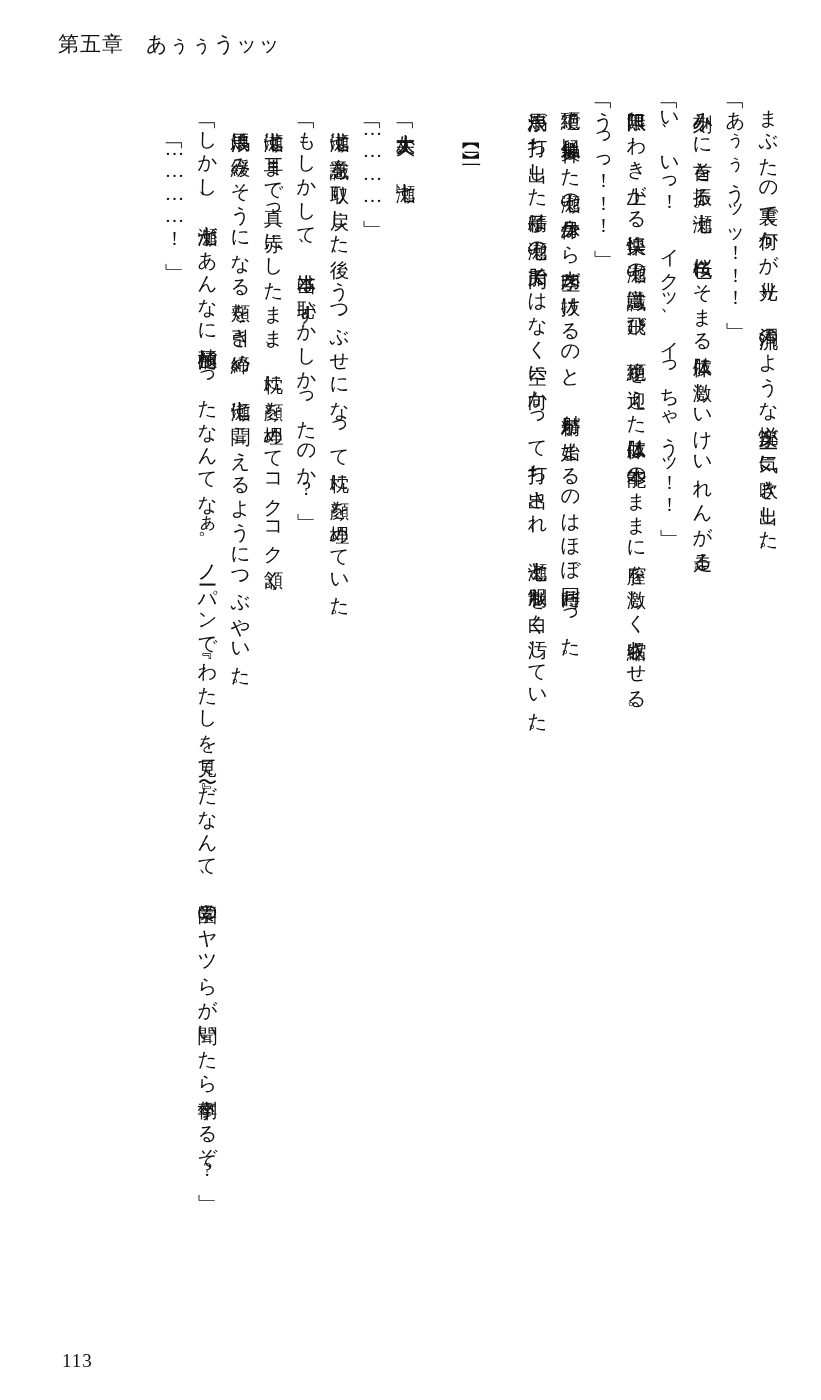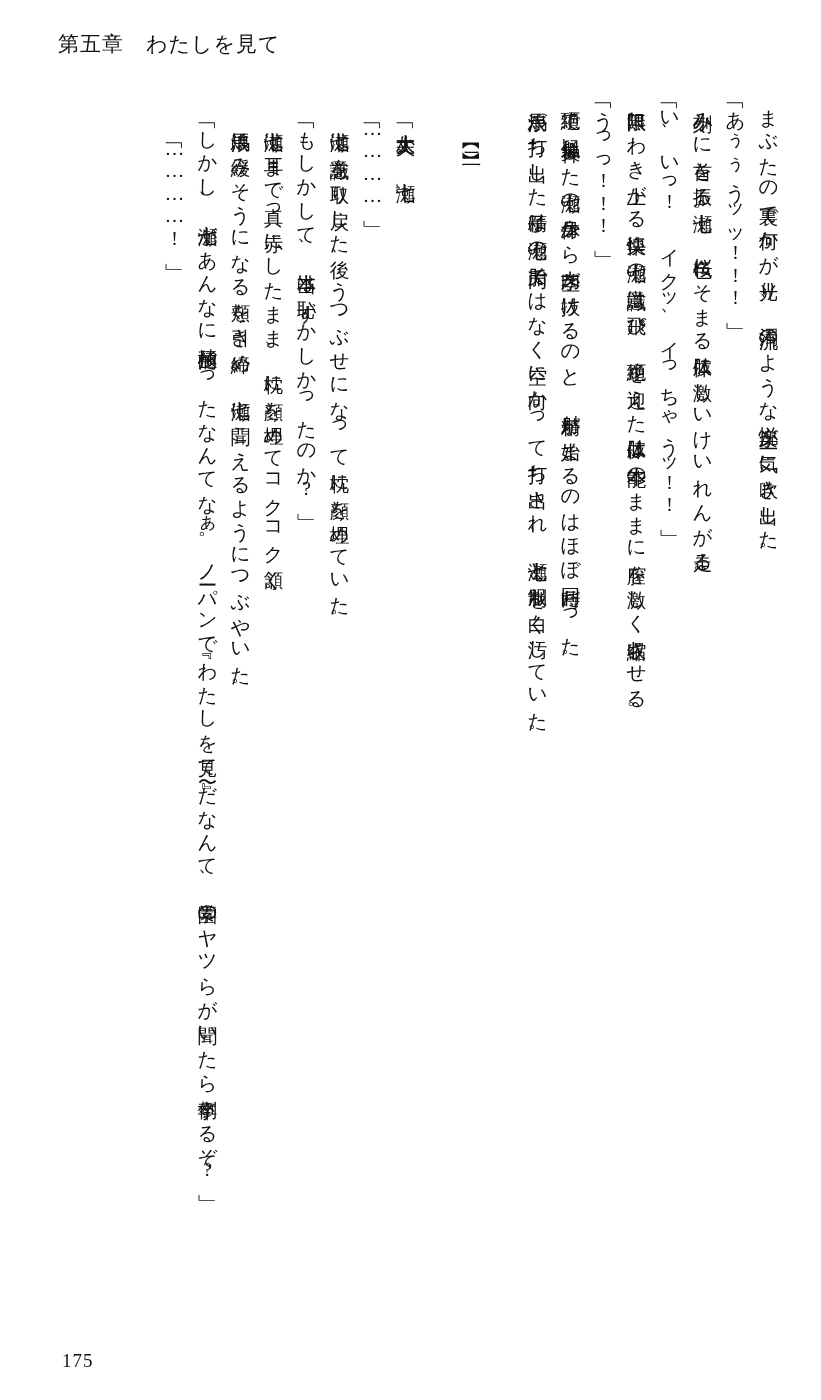--- a/index.html
+++ b/index.html
@@ -75,21 +75,21 @@
     bottom: 28px;
     font-size: 19px;
     letter-spacing: 1px;
   }
 </style>
 </head>
 <body>
 
 <div class="page">
 
-  <div class="chapter-heading">第五章　わたしを見て</div>
+  <div class="chapter-heading">第五章　あぅぅうッッ</div>
 
   <div class="body-area">
     <div class="vline">まぶたの裏で何かが光り、濁流のような悦楽が一気に吹き出した。</div>
     <div class="vline">「あぅぅうッッ!!!」</div>
     <div class="vline">小刻みに首を振る七瀬。　桜色にそまる肢体に激しいけいれんが走る。</div>
     <div class="vline">「い、いっ!　イクッ、イっちゃうッ!!」</div>
     <div class="vline">無限にわき上がる快楽に七瀬の意識は飛び、絶頂を迎えた肢体は本能のままに膣を激しく収縮させる。</div>
     <div class="vline">「うっっ!!!」</div>
     <div class="vline">絶頂で疑似失神した七瀬の身体から肉茎が抜けるのと、射精が始まるのはほぼ同時だった。</div>
     <div class="vline">浪馬が打ち出した精子は七瀬の胎内ではなく空に向かって打ち出され、七瀬と制服を白く汚していた。</div>
@@ -99,15 +99,15 @@
     <div class="vline indent-1">「大丈夫か、七瀬」</div>
     <div class="vline indent-1">「…………」</div>
     <div class="vline indent-1">七瀬は意識を取り戻した後、うつぶせになって枕に顔を埋めていた。</div>
     <div class="vline indent-1">「もしかして、本当は恥ずかしかったのか?」</div>
     <div class="vline indent-1">七瀬は耳まで真っ赤にしたまま、枕に顔を埋めてコクコク頷く。</div>
     <div class="vline indent-1">浪馬は緩みそうになる頬を引き締め、七瀬に聞こえるようにつぶやいた。</div>
     <div class="vline indent-1">「しかし、七瀬があんなに積極的だったなんてなぁ。ノーパンで『わたしを見て〜』だなんて、学園のヤツらが聞いたら卒倒するぞ?」</div>
     <div class="vline indent-2">「…………!」</div>
   </div>
 
-  <div class="page-number">175</div>
+  <div class="page-number">113</div>
 
 </div>
 
 </body></html>

